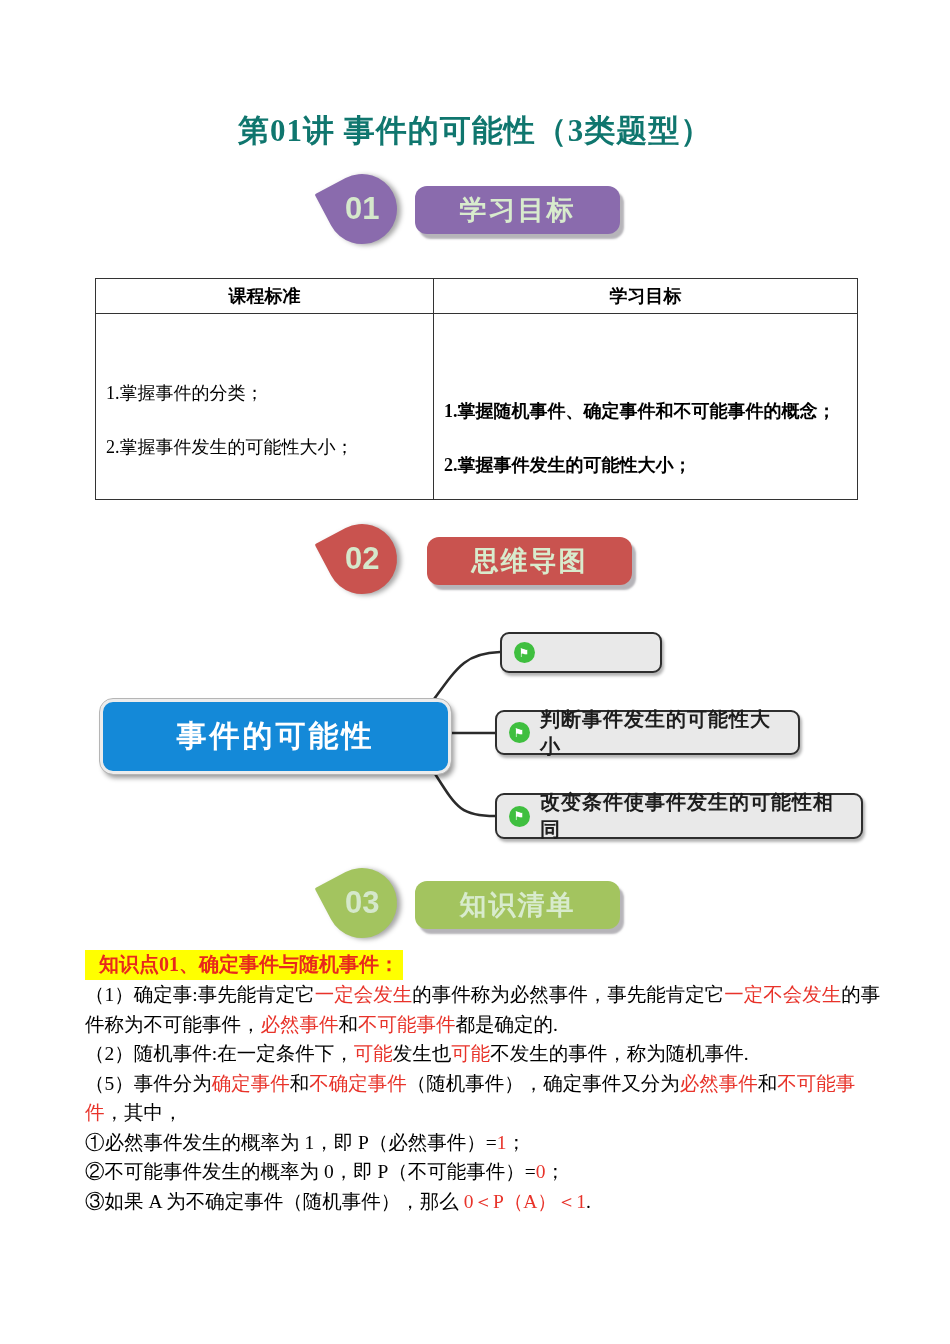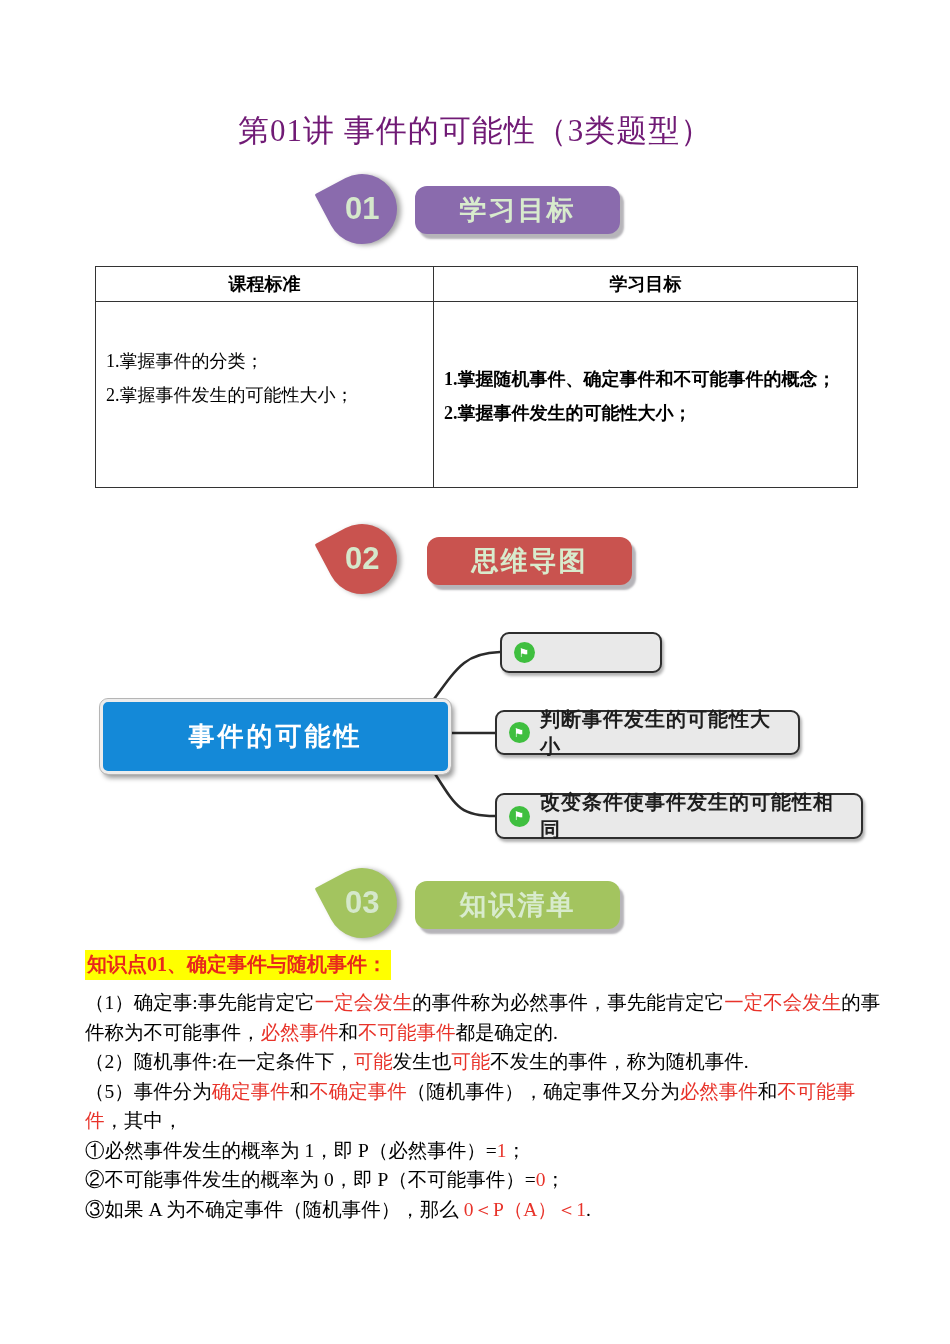--- a/index.html
+++ b/index.html
@@ -6,21 +6,21 @@
   body{
     width:950px;height:1344px;position:relative;background:#ffffff;
     font-family:"Liberation Serif","DejaVu Serif",serif;
     overflow:hidden;
   }
   .abs{position:absolute;}
 
   
   .doc-title{
     top:110px;left:0;width:950px;text-align:center;
-    font-size:31px;font-weight:normal;color:#701a75;letter-spacing:1px;
+    font-size:31px;font-weight:bold;color:#0f766e;letter-spacing:1px;
   }
 
   
   .drop{
     width:70px;height:70px;border-radius:2% 50% 50% 50%;
     transform:rotate(-28deg);
     box-shadow:3px 3px 5px rgba(0,0,0,.35);
     display:flex;align-items:center;justify-content:center;
   }
   .drop span{
@@ -34,45 +34,45 @@
     display:flex;align-items:center;justify-content:center;
     font-family:"Liberation Sans","DejaVu Sans",sans-serif;
     font-weight:bold;font-size:27px;color:#d8ebcd;letter-spacing:2px;
   }
   .c-purple{background:#8a6bad;}
   .c-red{background:#c9534f;}
   .c-green{background:#a3c45f;}
 
   
   .goal-table{
-    left:95px;top:266px;width:763px;height:222px;
+    left:95px;top:278px;width:763px;height:222px;
     border-collapse:collapse;table-layout:fixed;
   }
   .goal-table th,.goal-table td{
     border:1.6px solid #333;font-weight:normal;
     font-size:18px;color:#000;vertical-align:top;
   }
   .goal-table th{
     height:32px;font-weight:bold;text-align:center;vertical-align:middle;
   }
   .goal-table col.c1{width:338px;}
   .goal-table td{padding:0 10px;}
   .goal-table td.cell-left{padding-top:42px;}
   .goal-table td.cell-right{padding-top:60px;font-weight:bold;}
-  .goal-table .line{line-height:34px;}
+  .goal-table .line{line-height:34px;margin-top:20px;}
 
   
   .mindmap{left:0;top:620px;width:950px;height:235px;}
   .root-node{
     left:100px;top:79px;width:345px;height:69px;background:#1489d8;
-    border:3px solid #ececec;outline:1px solid #b5b5b5;border-radius:8px;
+    border:3px solid #ececec;outline:1px solid #b5b5b5;border-radius:13px;
     box-shadow:3px 4px 5px rgba(0,0,0,.4);
     display:flex;align-items:center;justify-content:center;
     font-family:"Liberation Sans","DejaVu Sans",sans-serif;
-    font-weight:bold;font-size:26px;color:#fff;letter-spacing:3px;
+    font-weight:bold;font-size:30px;color:#fff;letter-spacing:3px;
   }
   .branch{
     background:#e9e9e9;border:2.4px solid #2e2e2e;border-radius:9px;
     box-shadow:2px 3px 3px rgba(0,0,0,.3);
     display:flex;align-items:center;gap:10px;padding:0 12px;box-sizing:border-box;
     font-family:"Liberation Sans","DejaVu Sans",sans-serif;
     font-weight:bold;font-size:20px;color:#1d1d1d;letter-spacing:1px;
   }
   .branch-1{left:500px;top:12px;width:162px;height:41px;}
   .branch-2{left:495px;top:90px;width:305px;height:45px;}
@@ -81,21 +81,21 @@
     width:21px;height:21px;border-radius:50%;background:#3fbf3f;flex:0 0 21px;
     display:flex;align-items:center;justify-content:center;
     color:#fff;font-size:12px;line-height:1;
   }
   .connectors{left:0;top:0;width:950px;height:235px;}
 
   
   .knowledge{left:85px;top:950px;width:802px;font-size:19.5px;color:#000;}
   .kp-heading{
     display:inline-block;background:#ffff00;color:#e8291c;
-    font-weight:bold;font-size:20px;padding:1px 4px 2px 2px;margin-bottom:8px;
+    font-weight:bold;font-size:20px;padding:1px 4px 2px 14px;margin-bottom:0;
   }
   .kp-text{line-height:29.5px;}
   .run-red{color:#e8332a;}
 </style>
 </head>
 <body>
 
 <div class="abs doc-title">第01讲 事件的可能性（3类题型）</div>
 
 <div class="abs drop c-purple" style="left:327px;top:174px;">

